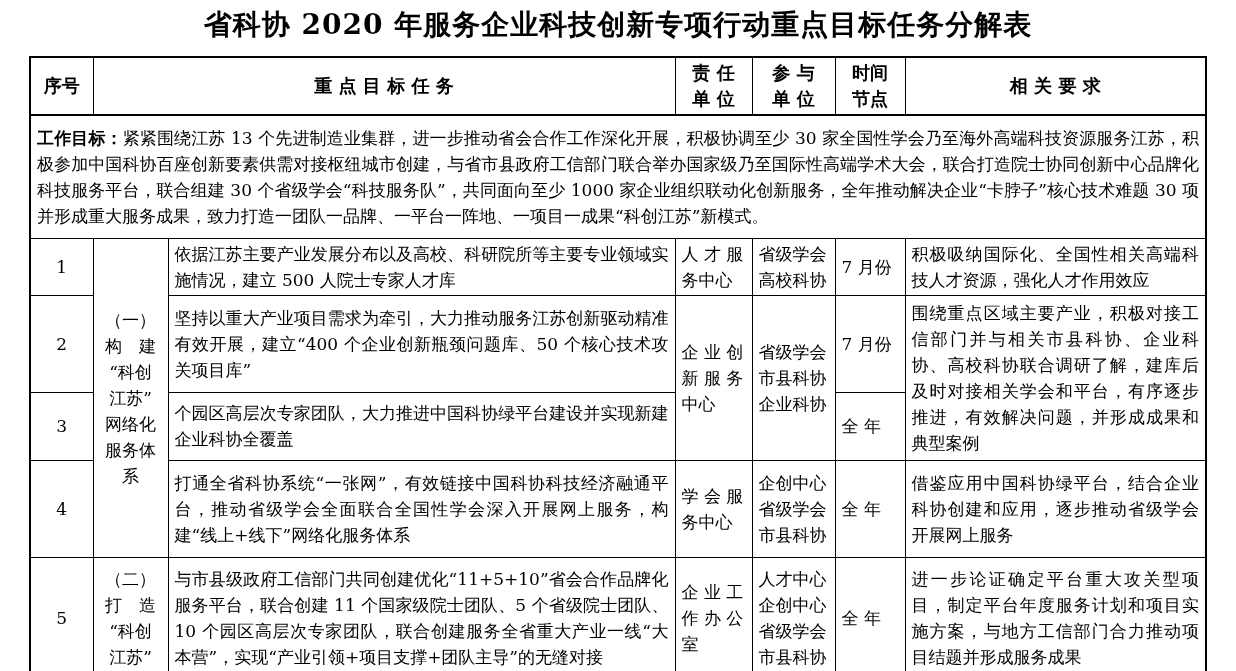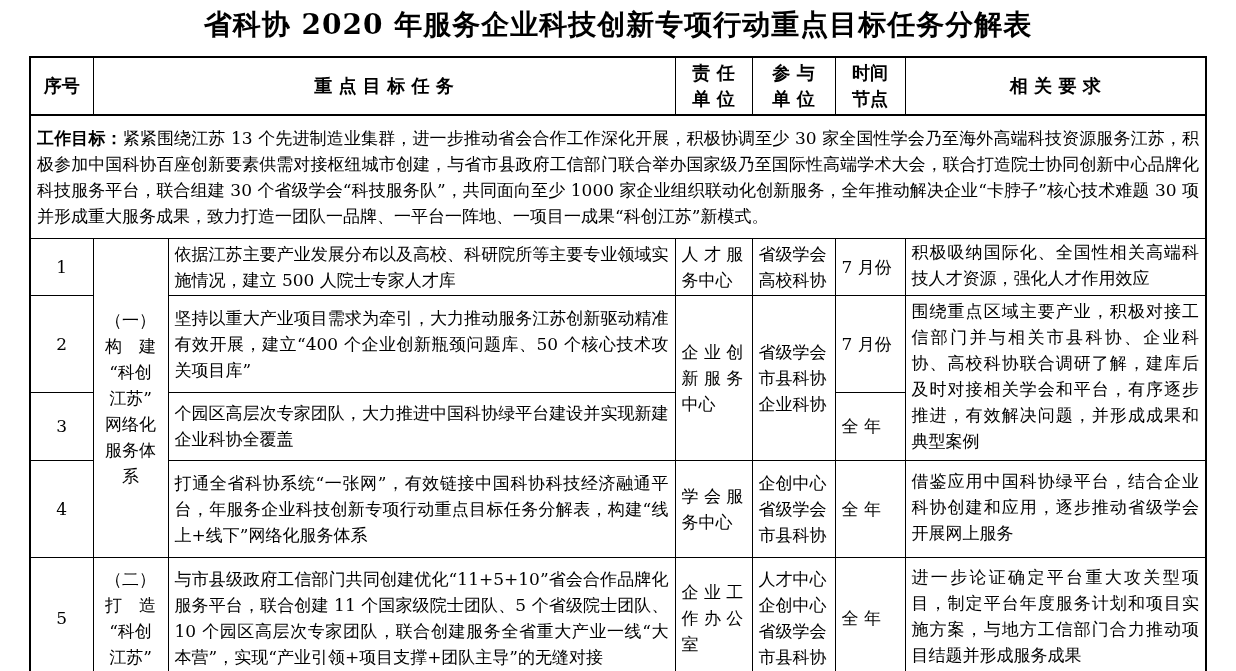--- a/index.html
+++ b/index.html
@@ -66,21 +66,20 @@
     text-align: left;
     white-space: pre-line;
     padding: 2px 4px;
     line-height: 27px;
   }
   td.time-cell { text-align: left; margin-top: 12px; }
   td.req-cell {
     text-align: justify;
     padding: 2px 9px;
     line-height: 27px;
-    font-family: Liberation Mono, monospace;
   }
 </style>
 </head>
 <body>
 
 <div class="page">
 
   <div class="doc-title">省科协 2020 年服务企业科技创新专项行动重点目标任务分解表</div>
 
   <table class="main">
@@ -143,21 +142,21 @@
     </tr>
 
     <tr style="height:68px">
       <td class="num-cell">3</td>
       <td class="task-cell">个园区高层次专家团队，大力推进中国科协绿平台建设并实现新建企业科协全覆盖</td>
       <td class="time-cell">全  年</td>
     </tr>
 
     <tr style="height:97px">
       <td class="num-cell">4</td>
-      <td class="task-cell">打通全省科协系统“一张网”，有效链接中国科协科技经济融通平台，年服务企业科技创新专项行动重点目标任务分解表，构建“线上+线下”网络化服务体系</td>
+      <td class="task-cell">打通全省科协系统“一张网”，有效链接中国科协科技经济融通平台，推动省级学会全面联合全国性学会深入开展网上服务，构建“线上+线下”网络化服务体系</td>
       <td class="resp-cell">学 会 服
 务中心</td>
       <td class="part-cell">企创中心
 省级学会
 市县科协</td>
       <td class="time-cell">全  年</td>
       <td class="req-cell">借鉴应用中国科协绿平台，结合企业科协创建和应用，逐步推动省级学会开展网上服务</td>
     </tr>
 
     <tr style="height:123px">

